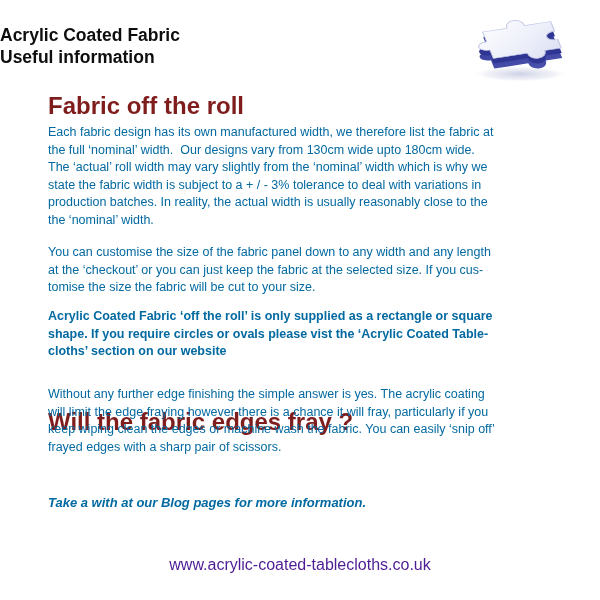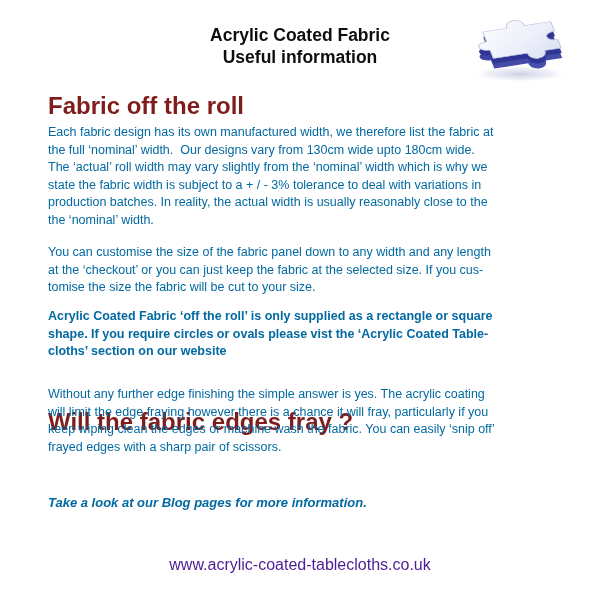--- a/index.html
+++ b/index.html
@@ -5,21 +5,21 @@
   html,body { margin:0; padding:0; background:#ffffff; }
   .page {
     position:relative;
     width:600px; height:600px;
     background:#ffffff;
     font-family:"Liberation Sans", sans-serif;
     overflow:hidden;
   }
   .doc-title {
     position:absolute; top:24px; left:0; width:600px;
-    text-align:center;
+    text-align:left;
     font-size:17.5px; line-height:22px; font-weight:bold;
     color:#0e0e0e;
     white-space:pre;
   }
   .puzzle-wrap { position:absolute; left:456px; top:6px; width:128px; height:80px; }
   .section-heading {
     position:absolute; left:48px;
     font-size:24px; font-weight:bold;
     color:#7f1d1d;
     white-space:pre;
@@ -90,17 +90,17 @@
 tomise the size the fabric will be cut to your size.</div>
   <div class="body-text bold" style="top:308px;">Acrylic Coated Fabric ‘off the roll’ is only supplied as a rectangle or square
 shape. If you require circles or ovals please vist the ‘Acrylic Coated Table-
 cloths’ section on our website</div>
 
   <div class="section-heading" style="top:408px;">Will the fabric edges fray ?</div>
   <div class="body-text" style="top:386px;">Without any further edge finishing the simple answer is yes. The acrylic coating
 will limit the edge fraying however there is a chance it will fray, particularly if you
 keep wiping clean the edges or machine wash the fabric. You can easily ‘snip off’
 frayed edges with a sharp pair of scissors.</div>
-  <div class="body-text bold-italic" style="top:494px;">Take a look at our Blog pages for more information.</div>
+  <div class="body-text bold-italic" style="top:494px;">Take a with at our Blog pages for more information.</div>
 
   <div class="footer-link">www.acrylic-coated-tablecloths.co.uk</div>
 
 </div>
 
 </body></html>

